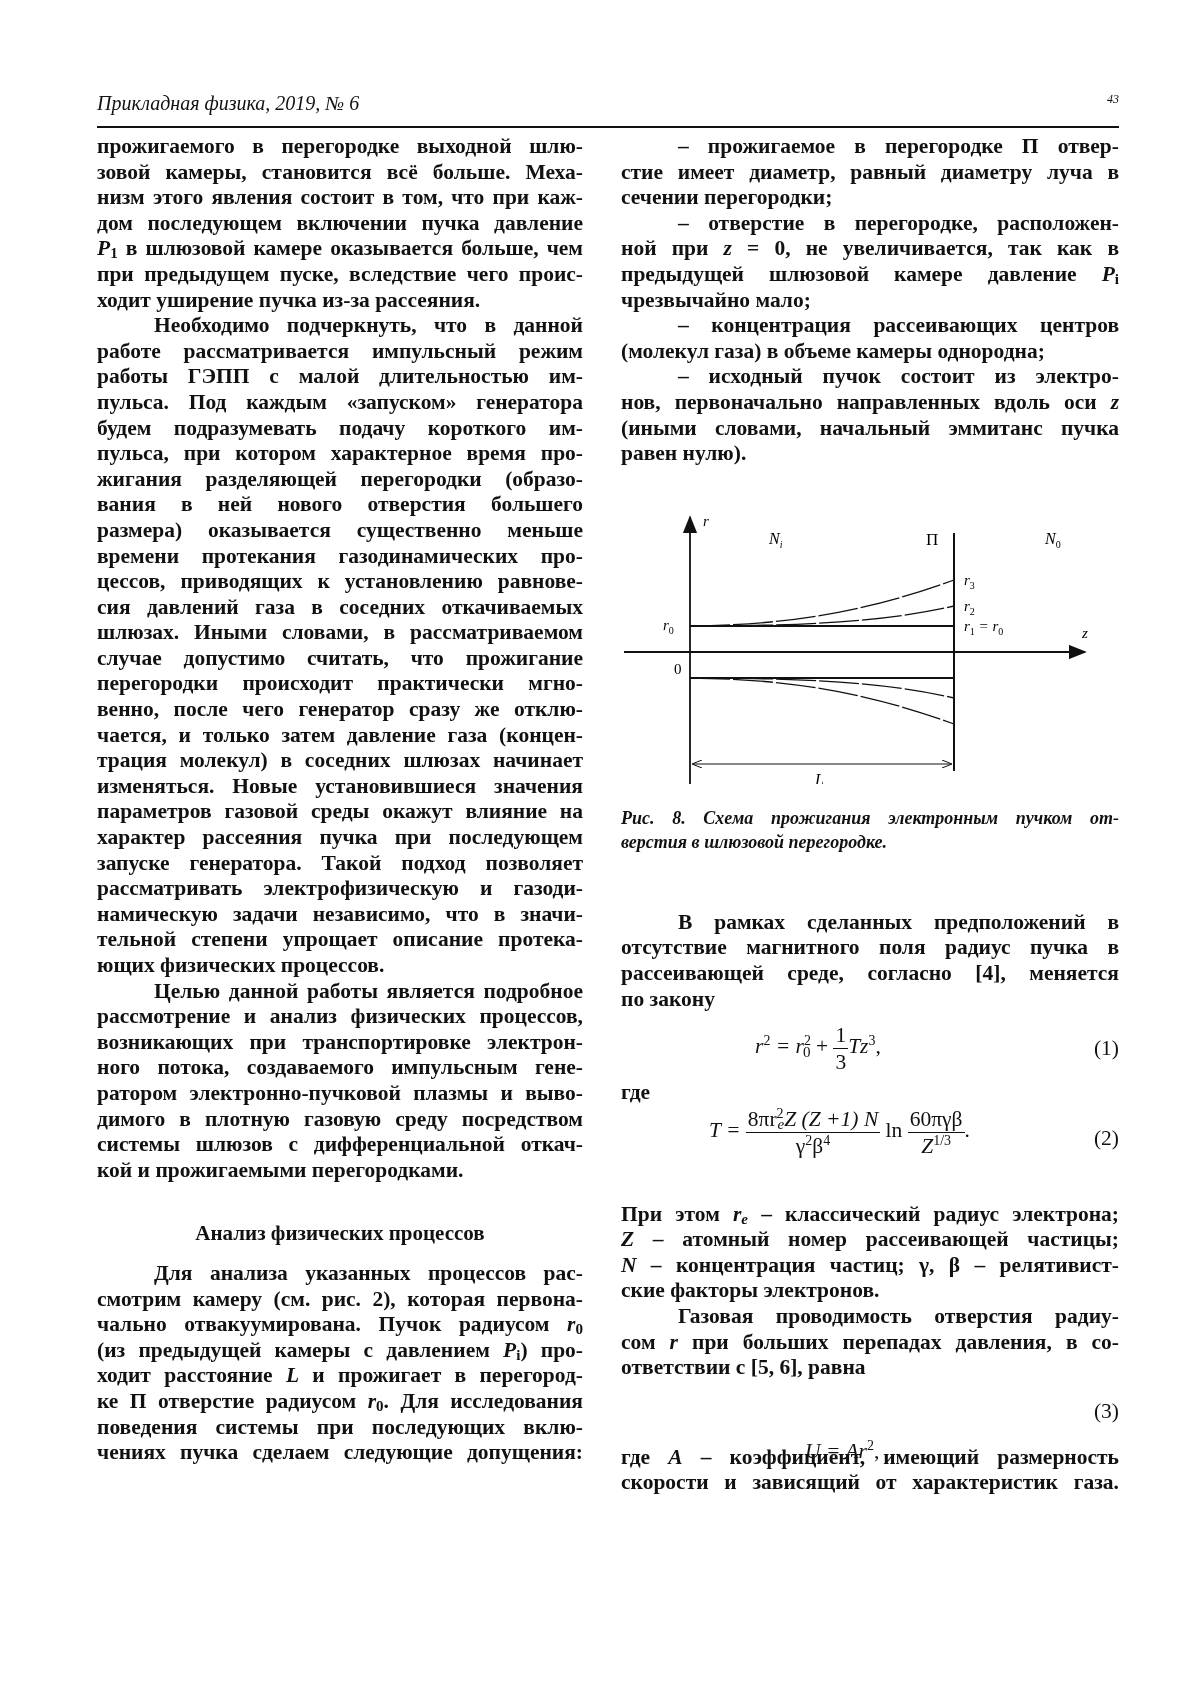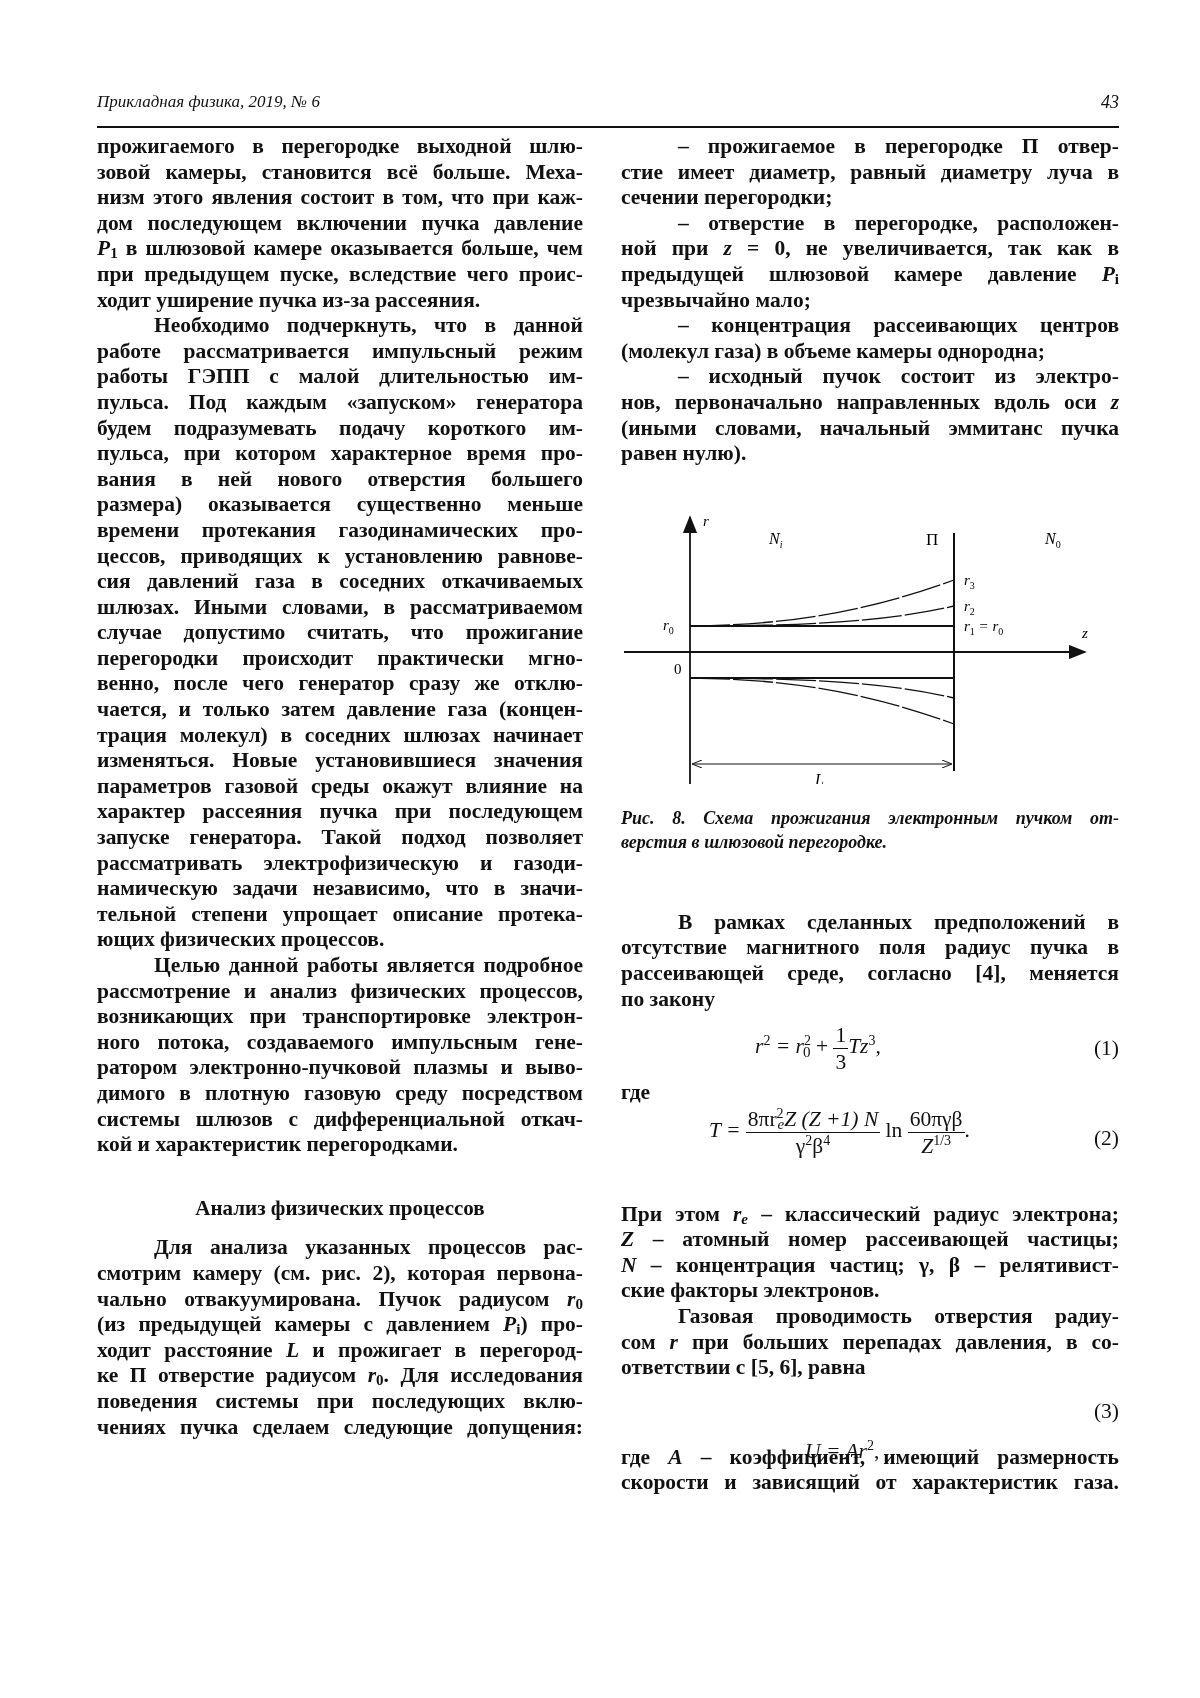--- a/index.html
+++ b/index.html
@@ -1,20 +1,20 @@
 <!DOCTYPE html>
 <html><head>
 <meta charset="utf-8">
 <style>
   html, body { margin: 0; padding: 0; background: #ffffff; }
   body { width: 1200px; height: 1698px; position: relative; overflow: hidden;
          font-family: "Liberation Serif", "DejaVu Serif", serif; color: #111; }
   .header { position: absolute; left: 97px; top: 92px; width: 1022px; height: 30px; }
-  .header-title { position: absolute; left: 0; top: 0; font-style: italic; font-size: 17px; }
-  .page-num { position: absolute; right: 0; top: 0; font-style: italic; font-size: 18px; }
+  .header-title { position: absolute; left: 0; top: 0; font-style: italic; font-size: 20px; }
+  .page-num { position: absolute; right: 0; top: 0; font-style: italic; font-size: 12px; }
   .header-rule { position: absolute; left: 97px; top: 126px; width: 1022px; height: 2px; background: #111; }
   .col { position: absolute; top: 134px; font-size: 21.5px; line-height: 25.6px; text-align: justify; }
   .col-left { left: 97px; width: 486px; }
   .col-right { left: 621px; width: 498px; }
   p { margin: 0; font-weight: bold; }
   .line { display: block; text-align: justify; text-align-last: justify; white-space: nowrap; }
   .line.last { text-align-last: left; }
   i { font-style: italic; }
   sub { font-size: 70%; vertical-align: -3px; line-height: 0; }
   sup { font-size: 65%; vertical-align: 8px; line-height: 0; }
@@ -46,20 +46,21 @@
     <span class="line">при предыдущем пуске, вследствие чего проис-</span>
     <span class="line last">ходит уширение пучка из-за рассеяния.</span>
   </p>
   <p id="p2">
       <span class="line" style="padding-left: 57px;">Необходимо подчеркнуть, что в данной</span>
       <span class="line">работе рассматривается импульсный режим</span>
       <span class="line">работы ГЭПП с малой длительностью им-</span>
       <span class="line">пульса. Под каждым «запуском» генератора</span>
       <span class="line">будем подразумевать подачу короткого им-</span>
       <span class="line">пульса, при котором характерное время про-</span>
+      <span class="line">жигания разделяющей перегородки (образо-</span>
       <span class="line">вания в ней нового отверстия большего</span>
       <span class="line">размера) оказывается существенно меньше</span>
       <span class="line">времени протекания газодинамических про-</span>
       <span class="line">цессов, приводящих к установлению равнове-</span>
       <span class="line">сия давлений газа в соседних откачиваемых</span>
       <span class="line">шлюзах. Иными словами, в рассматриваемом</span>
       <span class="line">случае допустимо считать, что прожигание</span>
       <span class="line">перегородки происходит практически мгно-</span>
       <span class="line">венно, после чего генератор сразу же отклю-</span>
       <span class="line">чается, и только затем давление газа (концен-</span>
@@ -74,21 +75,21 @@
       <span class="line last">ющих физических процессов.</span>
     </p>
   <p id="p3">
       <span class="line" style="padding-left: 57px;">Целью данной работы является подробное</span>
       <span class="line">рассмотрение и анализ физических процессов,</span>
       <span class="line">возникающих при транспортировке электрон-</span>
       <span class="line">ного потока, создаваемого импульсным гене-</span>
       <span class="line">ратором электронно-пучковой плазмы и выво-</span>
       <span class="line">димого в плотную газовую среду посредством</span>
       <span class="line">системы шлюзов с дифференциальной откач-</span>
-      <span class="line last">кой и характеристик перегородками.</span>
+      <span class="line last">кой и прожигаемыми перегородками.</span>
     </p>
   <div class="section-heading">Анализ физических процессов</div>
   <p>
     <span class="line" style="padding-left:57px">Для анализа указанных процессов рас-</span>
     <span class="line">смотрим камеру (см. рис. 2), которая первона-</span>
     <span class="line"><span>чально отвакуумирована. Пучок радиусом </span><i>r</i><sub>0</sub></span>
     <span class="line"><span>(из предыдущей камеры с давлением </span><i>P</i><sub>i</sub><span>) про-</span></span>
     <span class="line"><span>ходит расстояние </span><i>L</i><span> и прожигает в перегород-</span></span>
     <span class="line"><span>ке П отверстие радиусом </span><i>r</i><sub>0</sub><span>. Для исследования</span></span>
     <span class="line">поведения системы при последующих вклю-</span>

